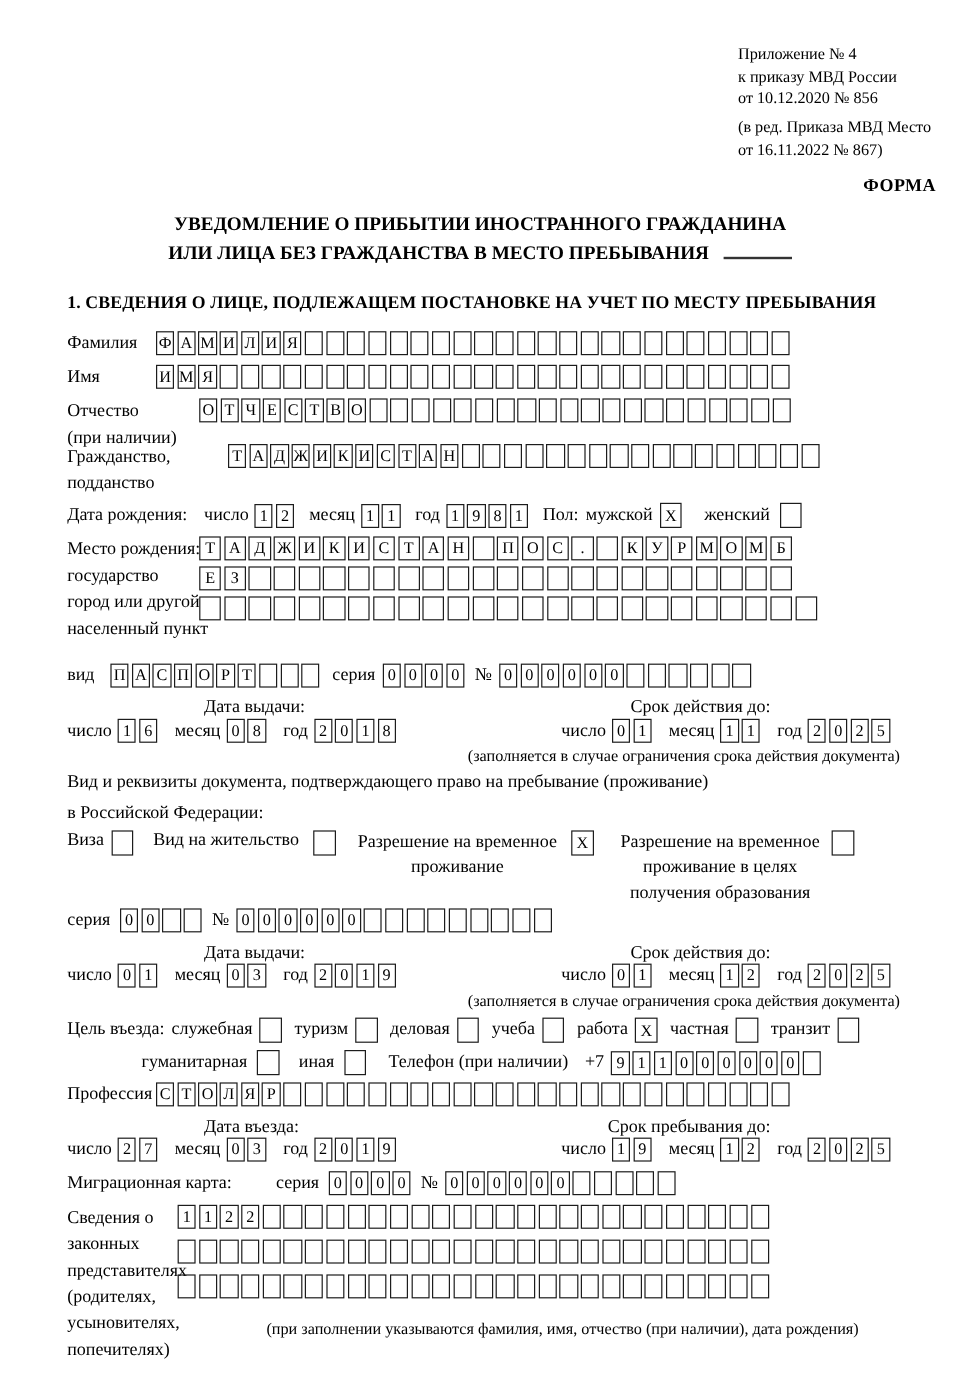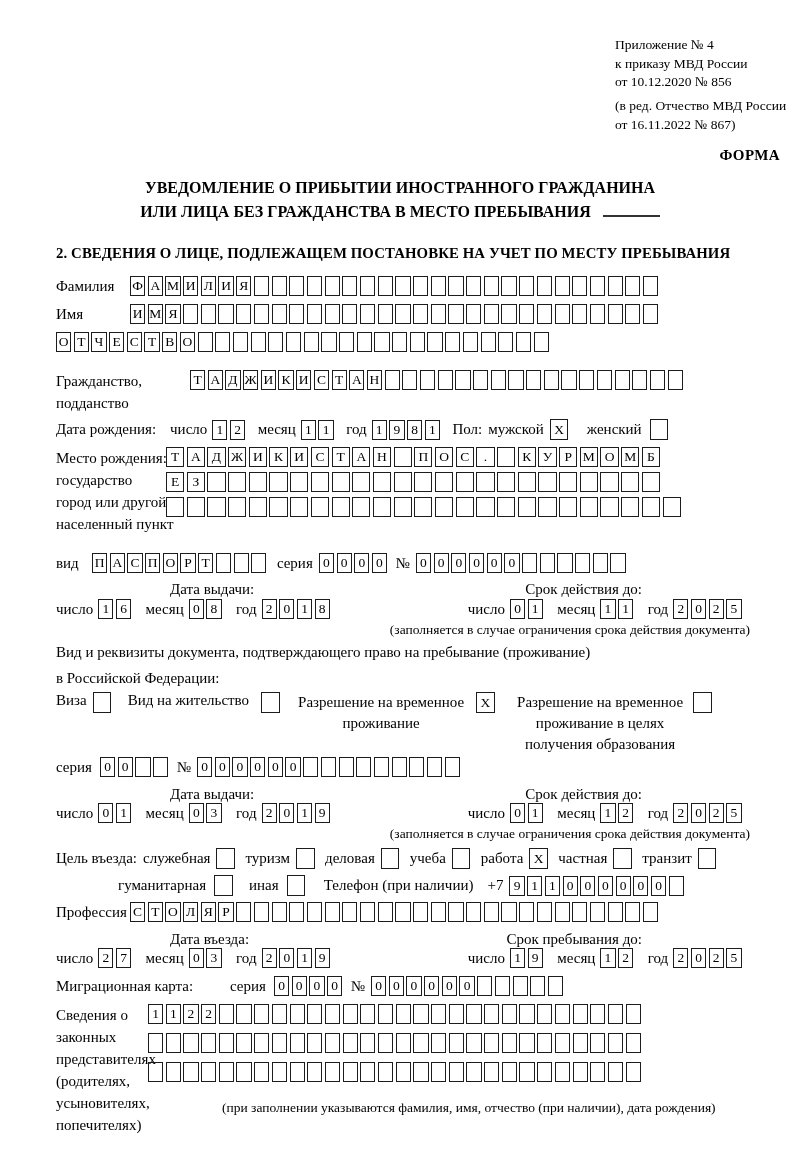--- a/index.html
+++ b/index.html
@@ -51,32 +51,32 @@
 </head>
 <body>
 
 <div class="page">
 
   <div class="annex">
     <div>Приложение № 4</div>
     <div>к приказу МВД России</div>
     <div>от 10.12.2020 № 856</div>
     <div class="annex-gap"></div>
-    <div>(в ред. Отчество МВД России</div>
+    <div>(в ред. Приказа МВД Место</div>
     <div>от 16.11.2022 № 867)</div>
   </div>
 
   <div class="forma">ФОРМА</div>
 
   <div class="title-l1">УВЕДОМЛЕНИЕ О ПРИБЫТИИ ИНОСТРАННОГО ГРАЖДАНИНА</div>
   <div class="title-l2">
     <span>ИЛИ ЛИЦА БЕЗ ГРАЖДАНСТВА В МЕСТО ПРЕБЫВАНИЯ</span><span class="uline"></span>
   </div>
 
-  <div class="sech">2. СВЕДЕНИЯ О ЛИЦЕ, ПОДЛЕЖАЩЕМ ПОСТАНОВКЕ НА УЧЕТ ПО МЕСТУ ПРЕБЫВАНИЯ</div>
+  <div class="sech">1. СВЕДЕНИЯ О ЛИЦЕ, ПОДЛЕЖАЩЕМ ПОСТАНОВКЕ НА УЧЕТ ПО МЕСТУ ПРЕБЫВАНИЯ</div>
 
   <div class="abs" style="left:56px; top:276px;">
     <span class="lab" style="width:74px;">Фамилия</span>
     <span class="cells">
         <span class="cell">Ф</span>
         <span class="cell">А</span>
         <span class="cell">М</span>
         <span class="cell">И</span>
         <span class="cell">Л</span>
         <span class="cell">И</span>
@@ -137,20 +137,24 @@
         <span class="cell"></span>
         <span class="cell"></span>
         <span class="cell"></span>
         <span class="cell"></span>
         <span class="cell"></span>
         <span class="cell"></span>
       </span>
   </div>
 
   <div class="abs top" style="left:56px; top:332px;">
+    <span class="lab2" style="width:110px;">
+      <div>Отчество</div>
+      <div>(при наличии)</div>
+    </span>
     <span class="cells">
         <span class="cell">О</span>
         <span class="cell">Т</span>
         <span class="cell">Ч</span>
         <span class="cell">Е</span>
         <span class="cell">С</span>
         <span class="cell">Т</span>
         <span class="cell">В</span>
         <span class="cell">О</span>
         <span class="cell"></span>

